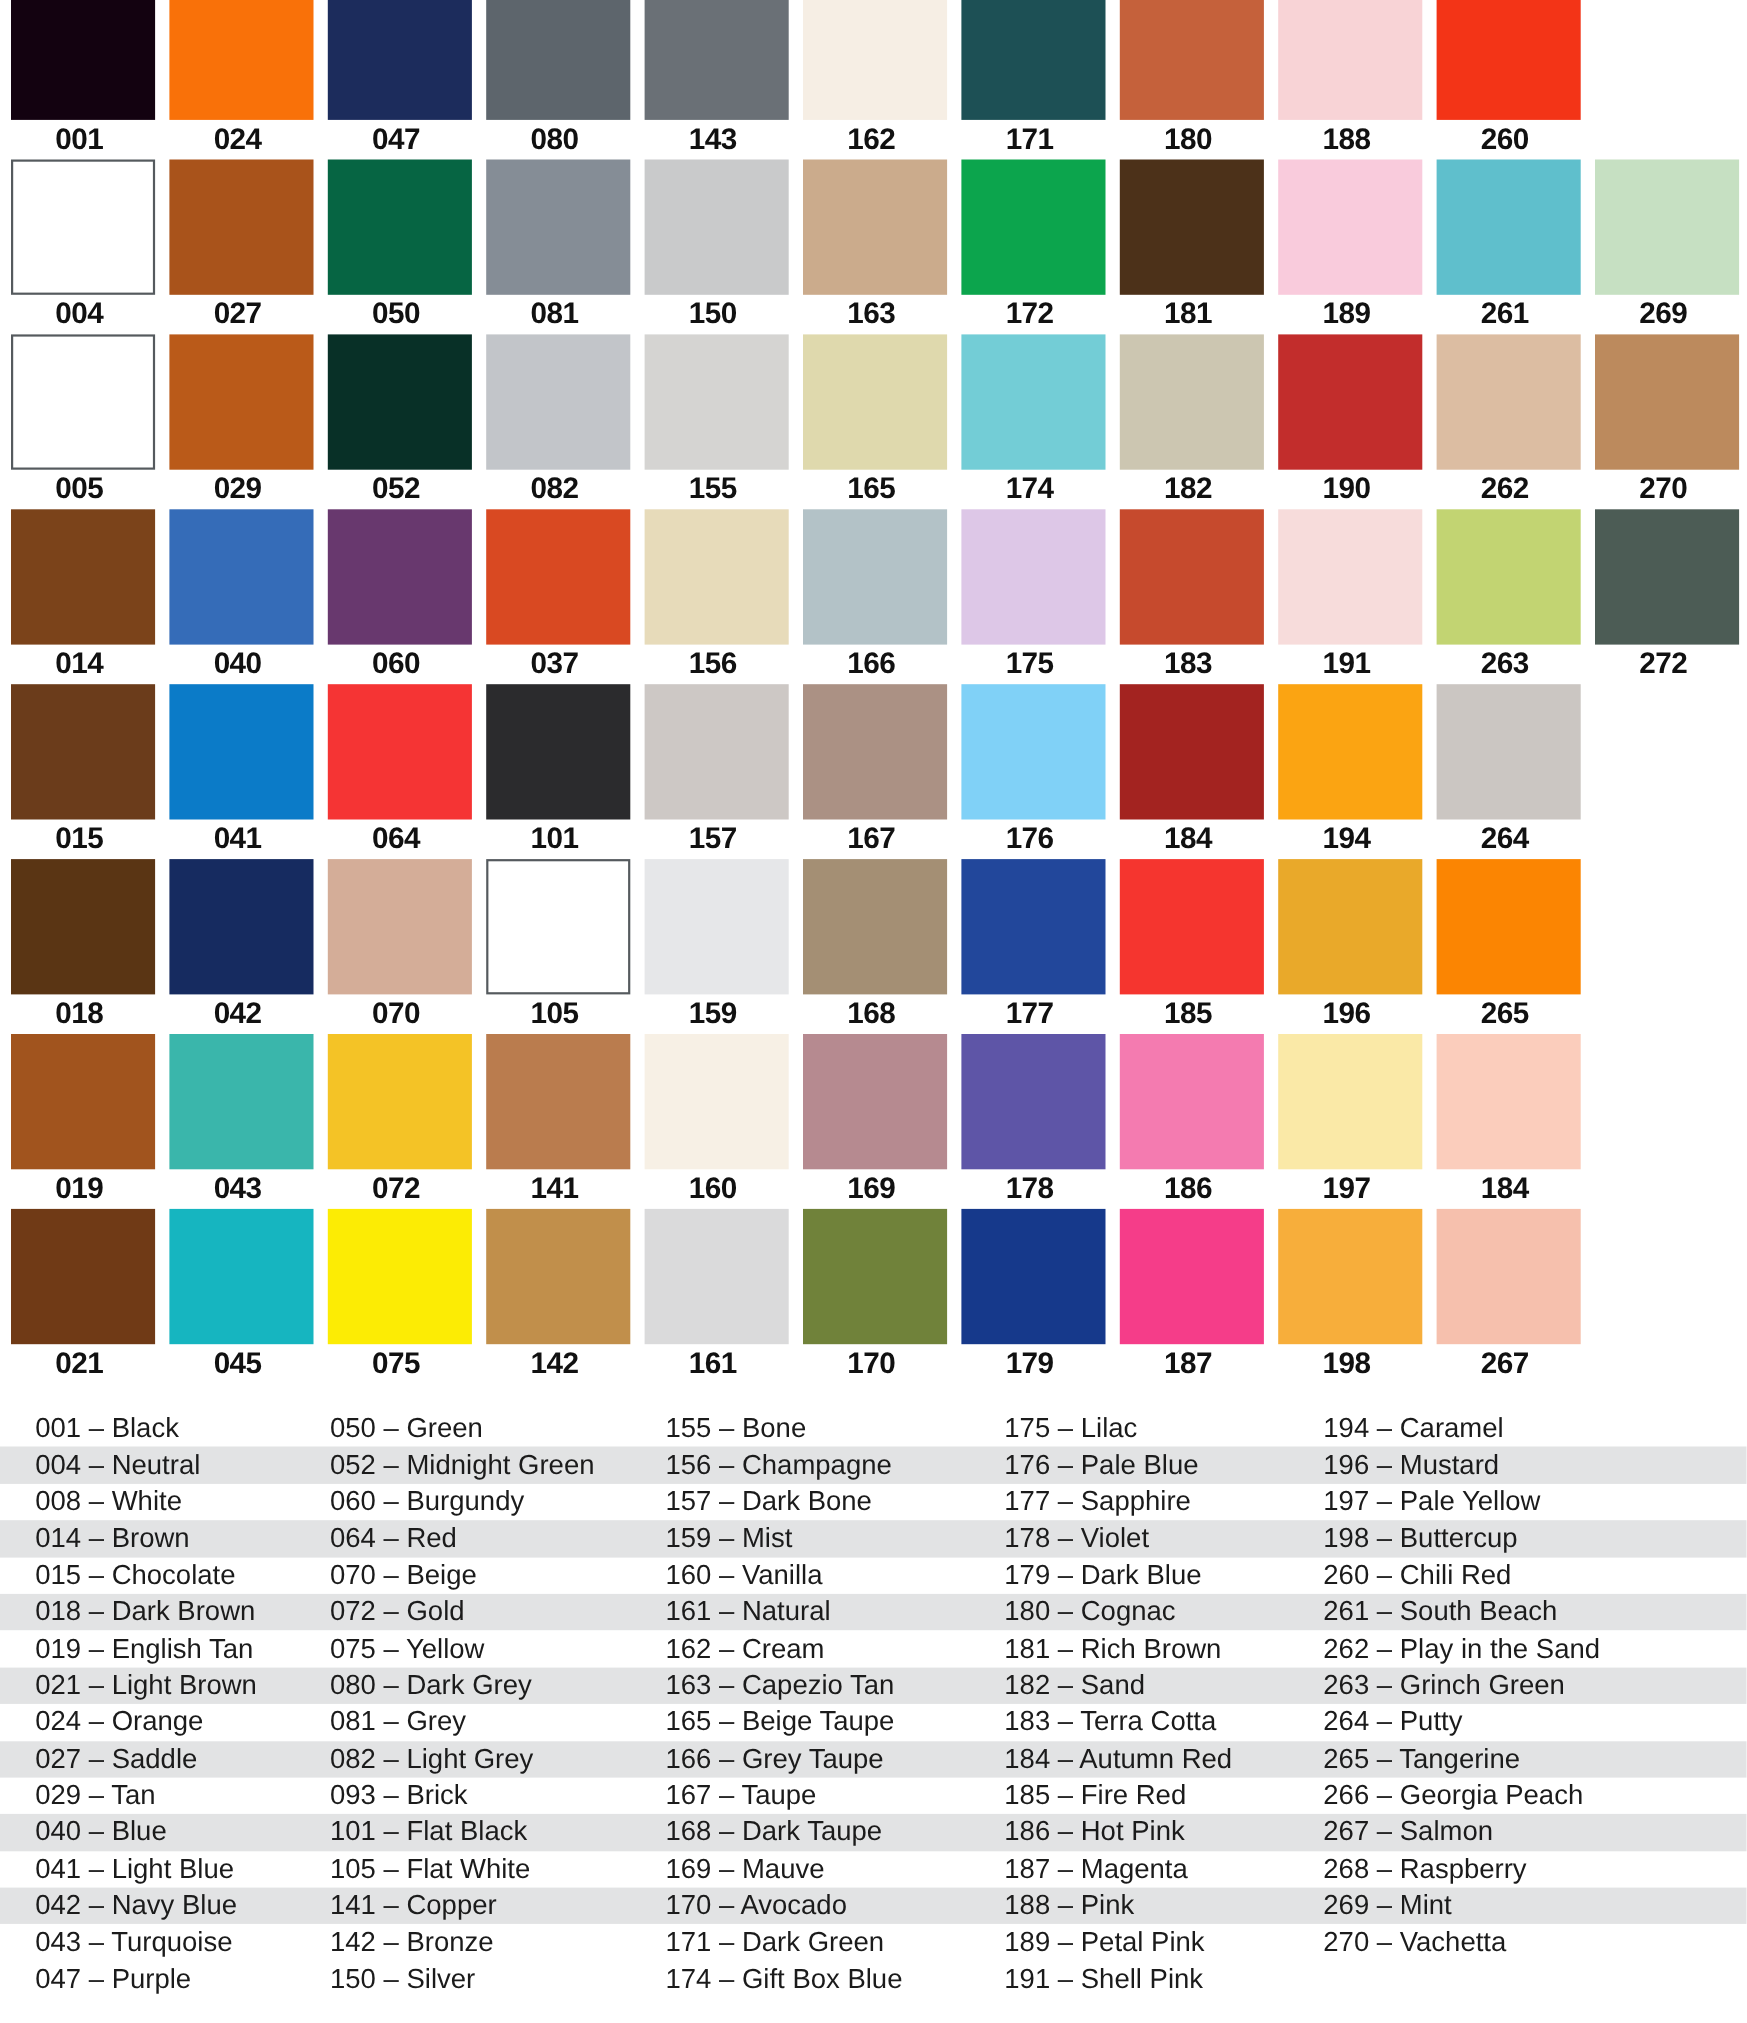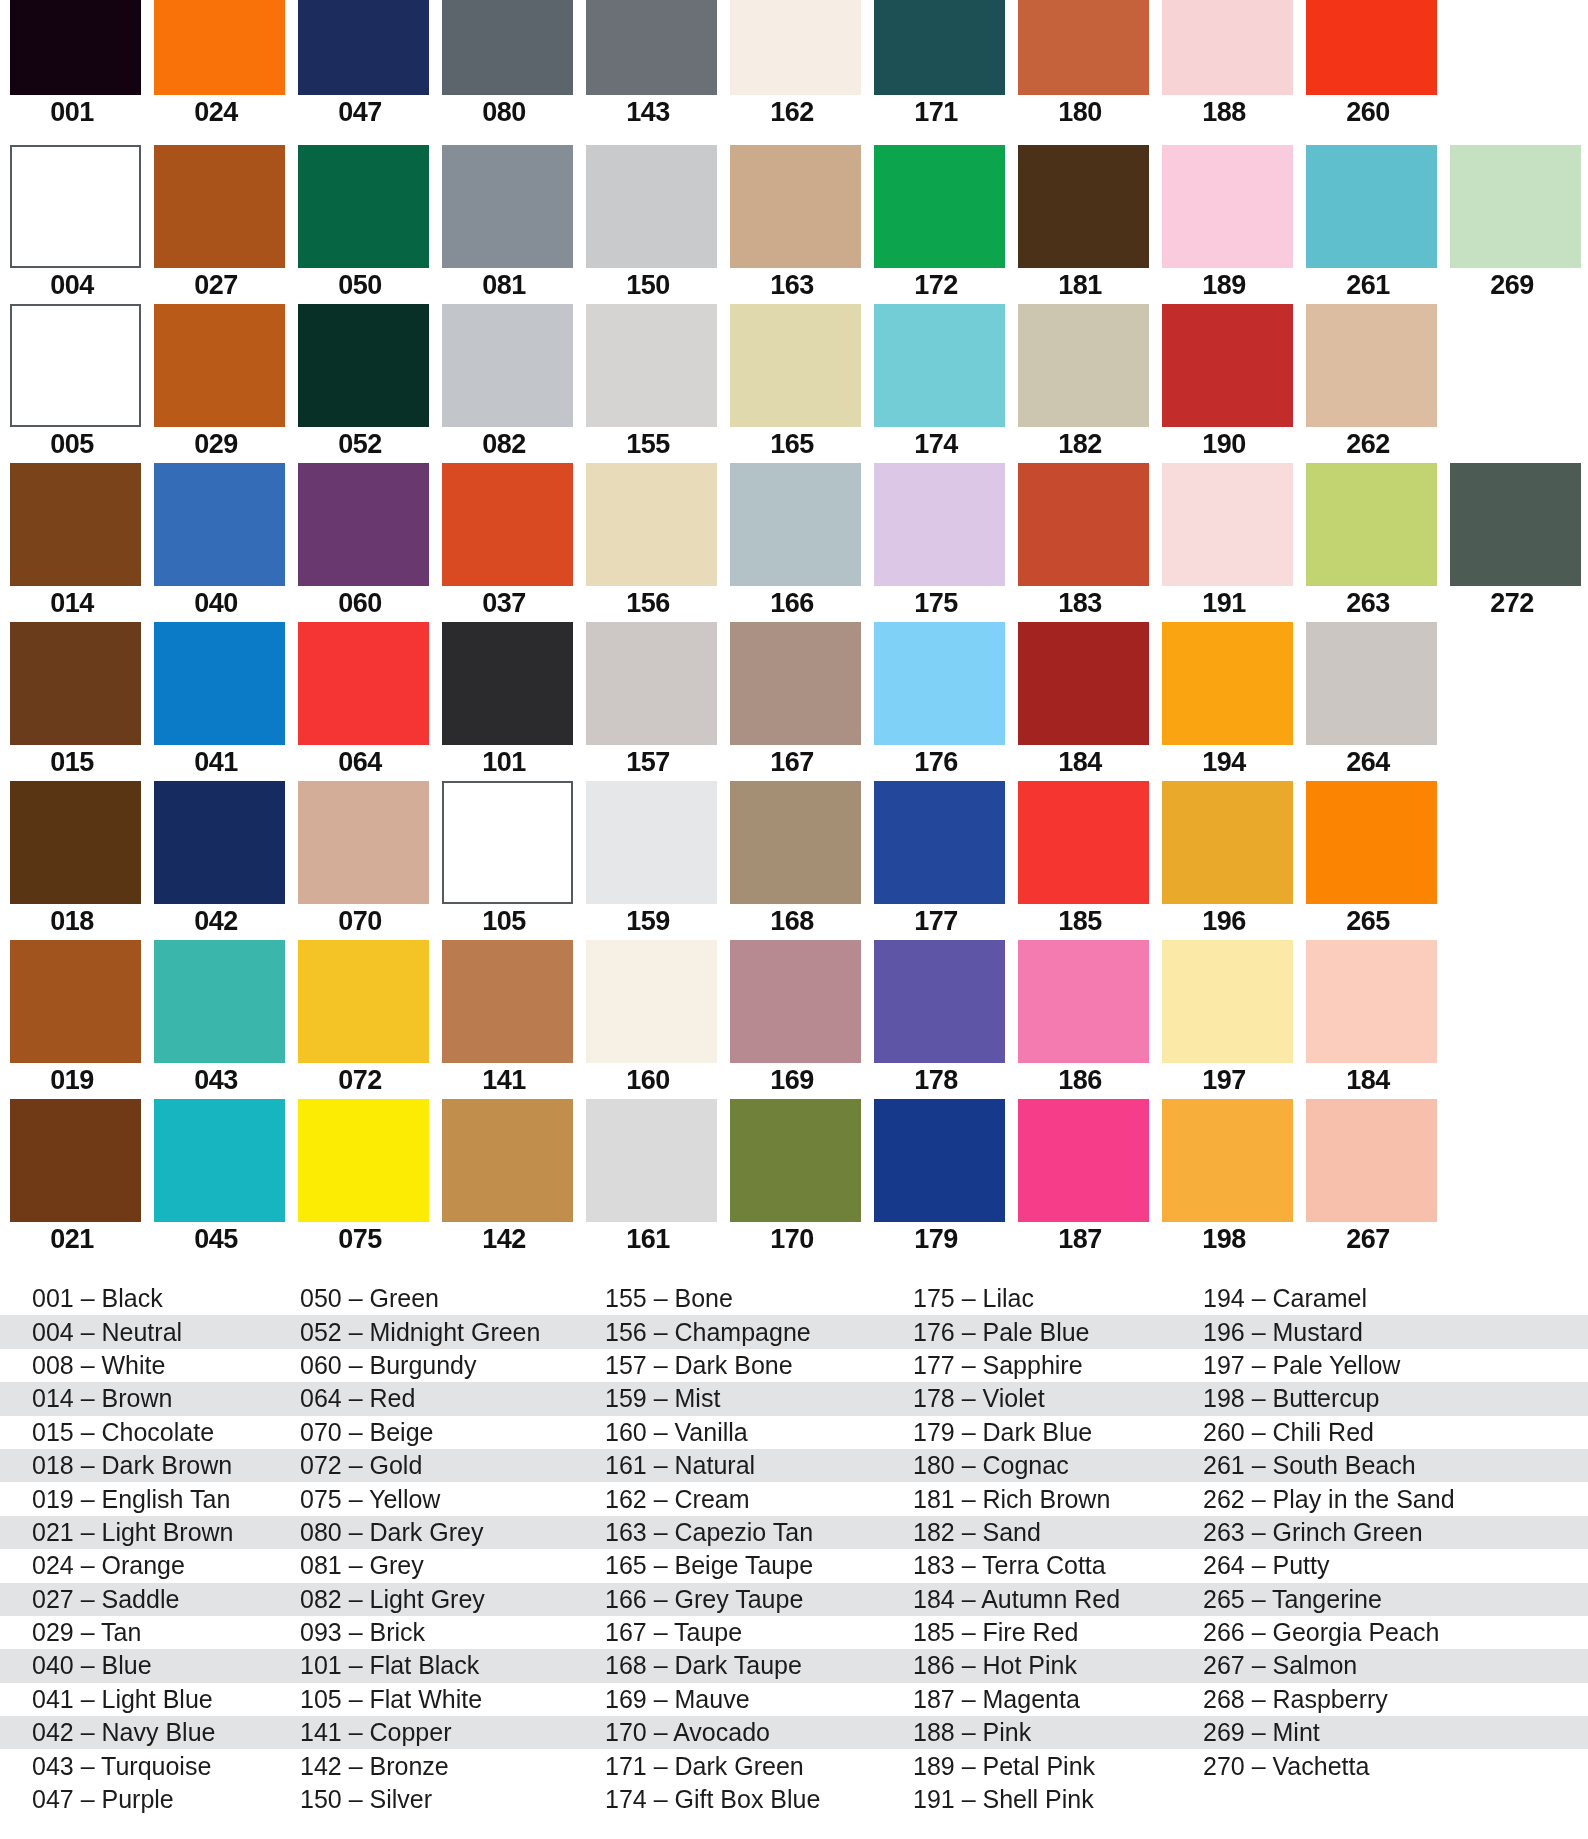--- a/index.html
+++ b/index.html
@@ -20,21 +20,21 @@
   #swatch-grid {
     position: absolute;
     left: 0;
     top: 0;
     width: 1588px;
   }
   .swatch-row {
     display: flex;
     width: 1588px;
     height: 159px;
-    align-items: flex-end;
+    align-items: flex-start;
   }
   .swatch-cell {
     width: 144px;
     height: 159px;
     position: relative;
     flex: 0 0 144px;
   }
   .swatch-cell.empty { visibility: hidden; }
   .chip {
     position: absolute;
@@ -218,20 +218,24 @@
           <div class="chip-label">182</div>
         </div>
         <div class="swatch-cell">
           <div class="chip" title="#c22d2c" style="background: rgb(194, 45, 44);"></div>
           <div class="chip-label">190</div>
         </div>
         <div class="swatch-cell">
           <div class="chip" title="#dcbda2" style="background: rgb(220, 189, 162);"></div>
           <div class="chip-label">262</div>
         </div>
+        <div class="swatch-cell">
+          <div class="chip" title="#bc8a5d" style="background: rgb(188, 138, 93);"></div>
+          <div class="chip-label">270</div>
+        </div>
       </div>
       <div class="swatch-row">
         <div class="swatch-cell">
           <div class="chip" title="#7b431a" style="background: rgb(123, 67, 26);"></div>
           <div class="chip-label">014</div>
         </div>
         <div class="swatch-cell">
           <div class="chip" title="#356cb8" style="background: rgb(53, 108, 184);"></div>
           <div class="chip-label">040</div>
         </div>

